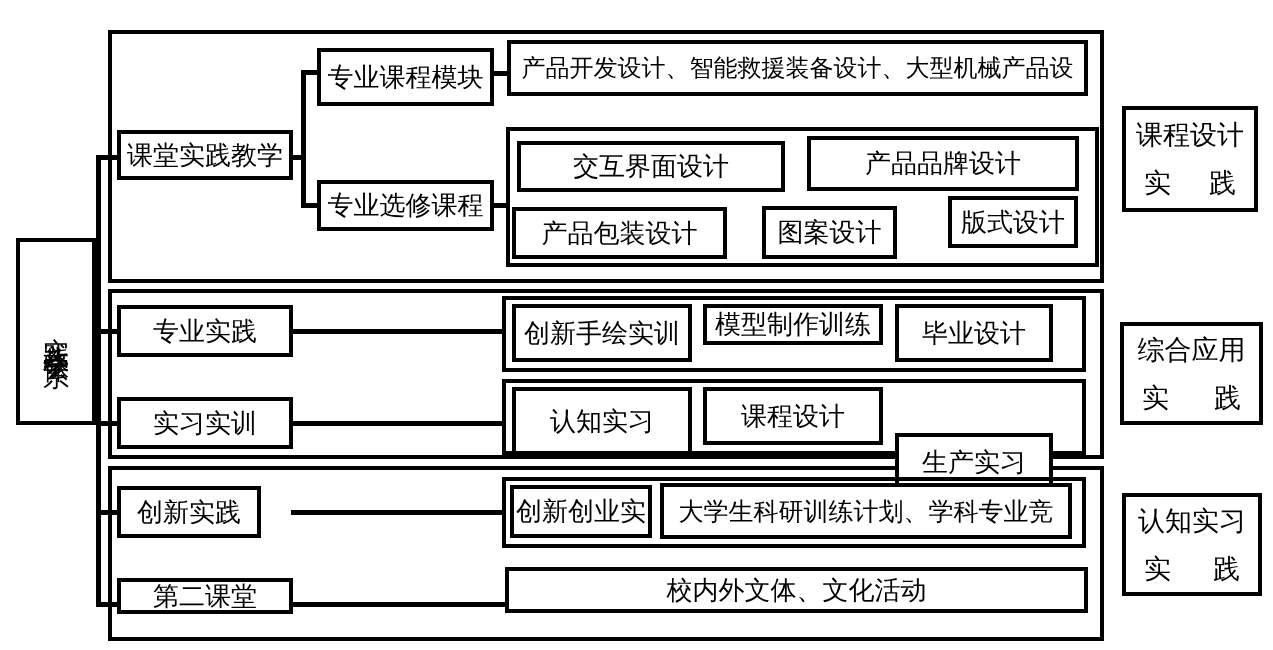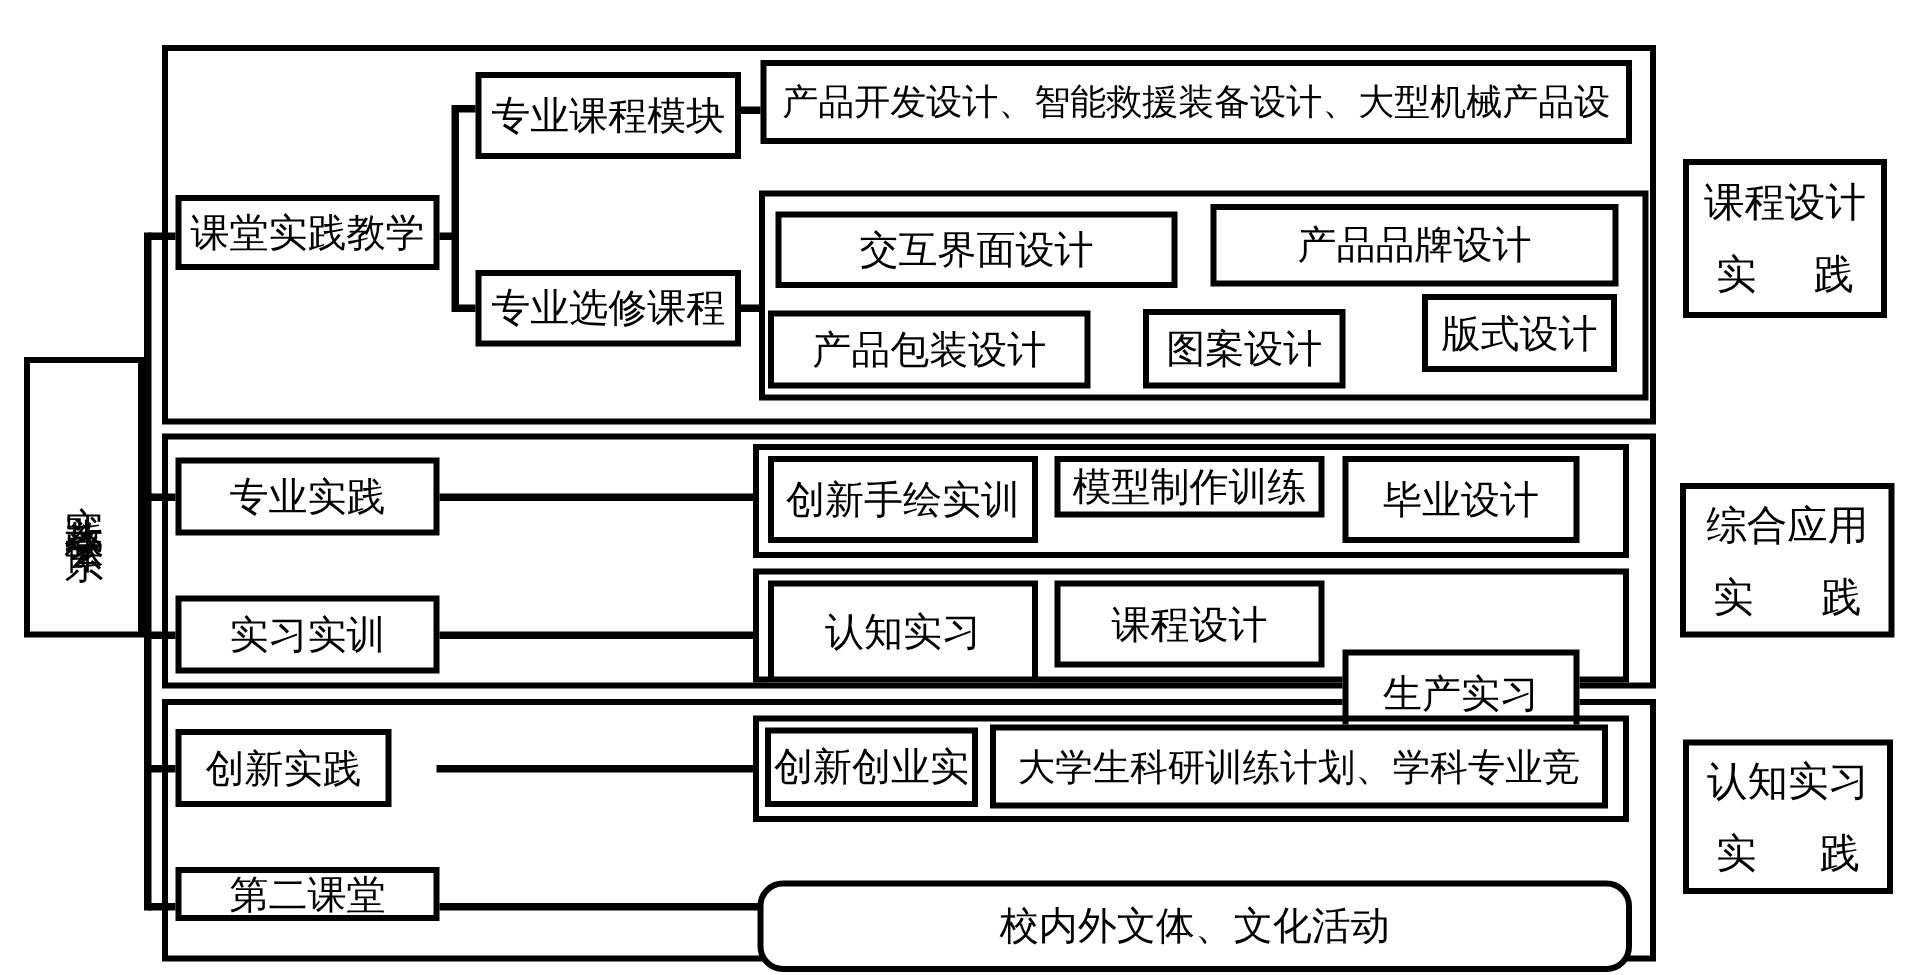--- a/index.html
+++ b/index.html
@@ -88,21 +88,21 @@
   <div class="bx" style="left:895px; top:387px; width:158px; height:58px;margin-top:46px;">生产实习</div>
 
   <div class="bx" style="left:117px; top:486px; width:144px; height:52px;">创新实践</div>
 
   <div class="bx container" style="left:502px; top:477px; width:584px; height:71px;"></div>
   <div class="bx" style="left:510px; top:485px; width:142px; height:53px;">创新创业实</div>
   <div class="bx midtext" style="left:660px; top:483px; width:412px; height:56px;">大学生科研训练计划、学科专业竞</div>
 
   <div class="bx" style="left:117px; top:578px; width:176px; height:36px;">第二课堂</div>
 
-  <div class="bx" style="left:505px; top:587px; width:583px; height:61px;border-radius:17px;">校内外文体、文化活动</div>
+  <div class="bx" style="left:505px; top:567px; width:583px; height:46px;">校内外文体、文化活动</div>
 
   <div class="bx rlabel" style="left:1122px; top:106px; width:136px; height:106px;">
     <span>课程设计</span>
     <span class="rl2">
       <span>实</span>
       <span>践</span>
     </span>
   </div>
 
   <div class="bx rlabel" style="left:1120px; top:322px; width:143px; height:103px;">

